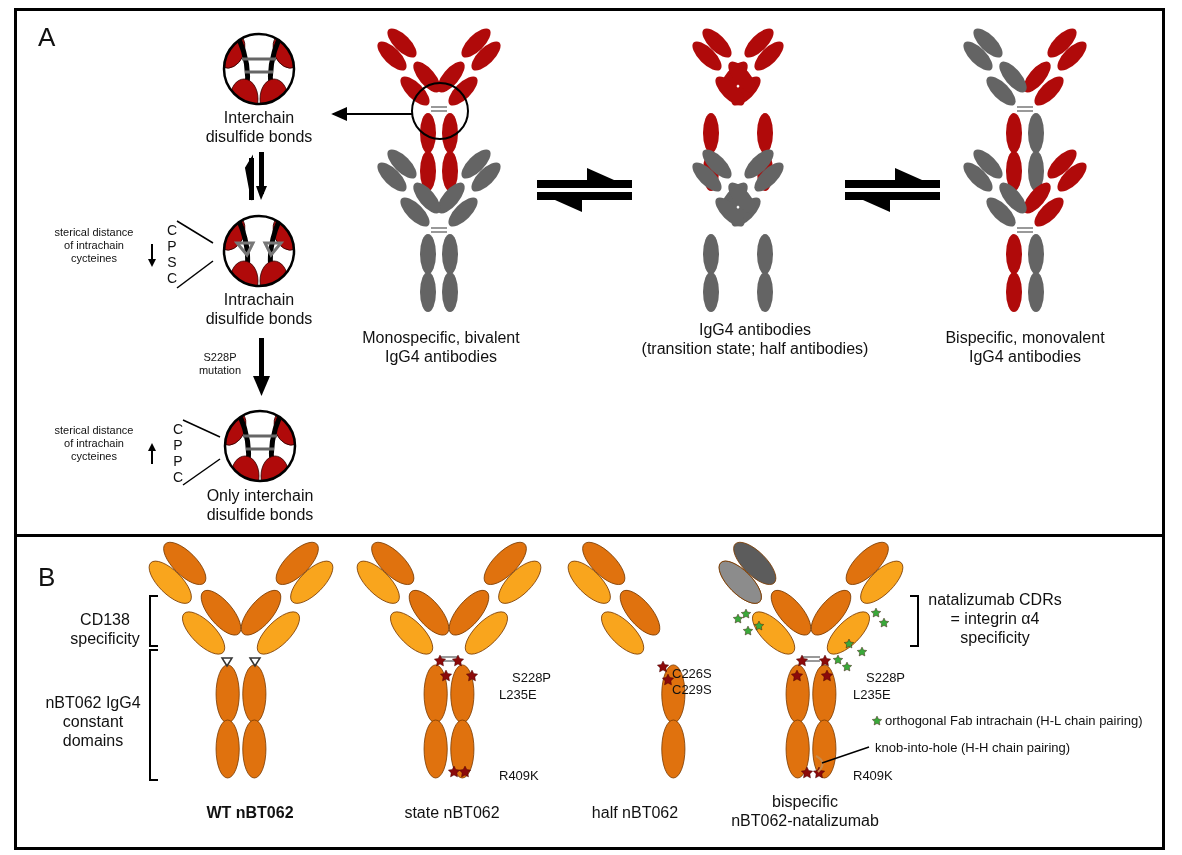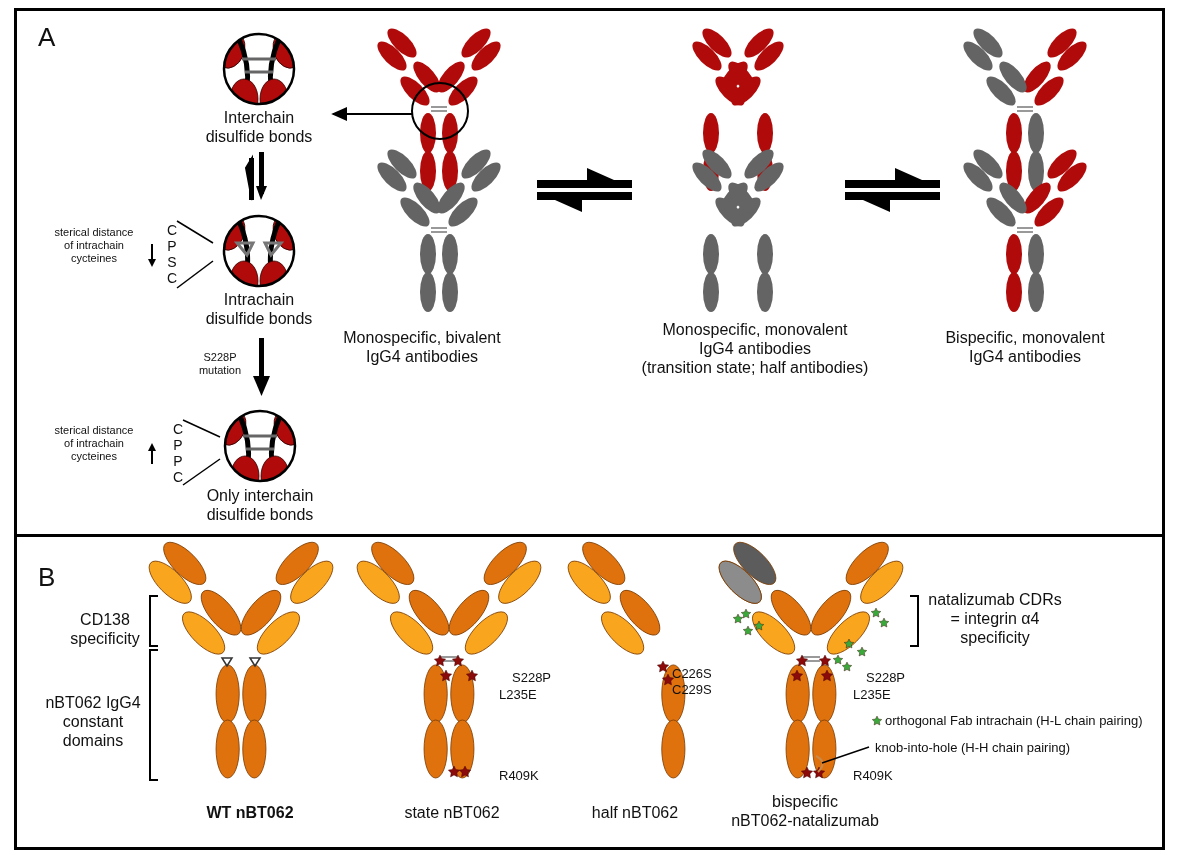--- a/index.html
+++ b/index.html
@@ -360,26 +360,25 @@
   <div>P</div>
   <div>P</div>
   <div>C</div>
 </div>
 
 <div class="t small" style="left:190px;top:351px;width:60px;">
   <div>S228P</div>
   <div>mutation</div>
 </div>
 
-<div class="t cap" style="left:317px;top:328px;width:210px;">
+<div class="t cap" style="left:336px;top:328px;width:210px;">
   <div>Monospecific, bivalent</div>
   <div>IgG4 antibodies</div>
 </div>
 <div class="t cap" style="left:620px;top:320px;width:270px;">
-  <div>Monospecific, monovalent</div>
   <div>IgG4 antibodies</div>
   <div>(transition state; half antibodies)</div>
 </div>
 <div class="t cap" style="left:925px;top:328px;width:200px;">
   <div>Bispecific, monovalent</div>
   <div>IgG4 antibodies</div>
 </div>
 
 <div class="panel-label" style="left:38px;top:562px;">B</div>
 

